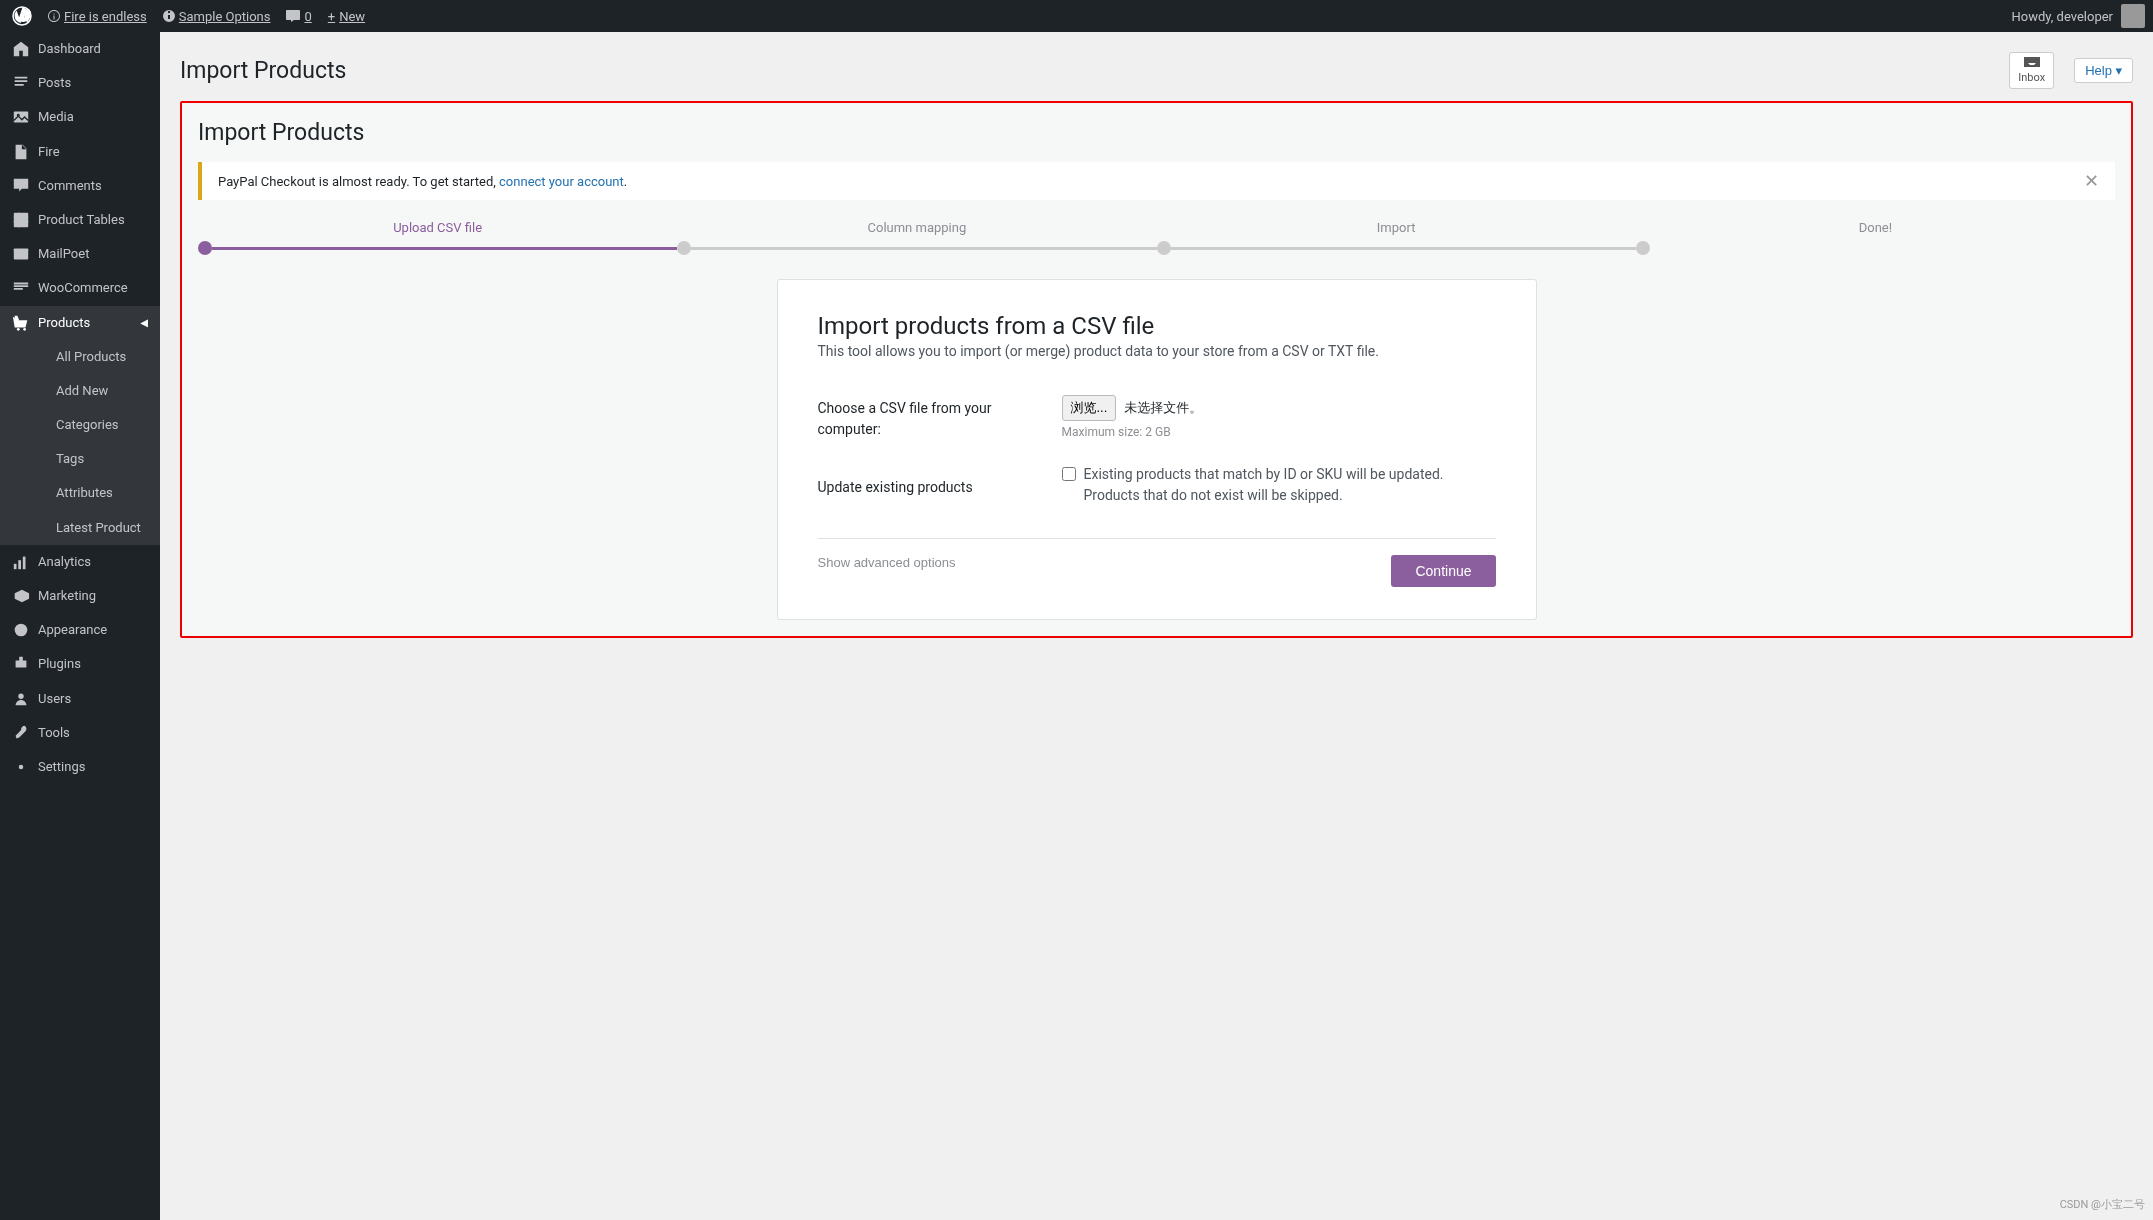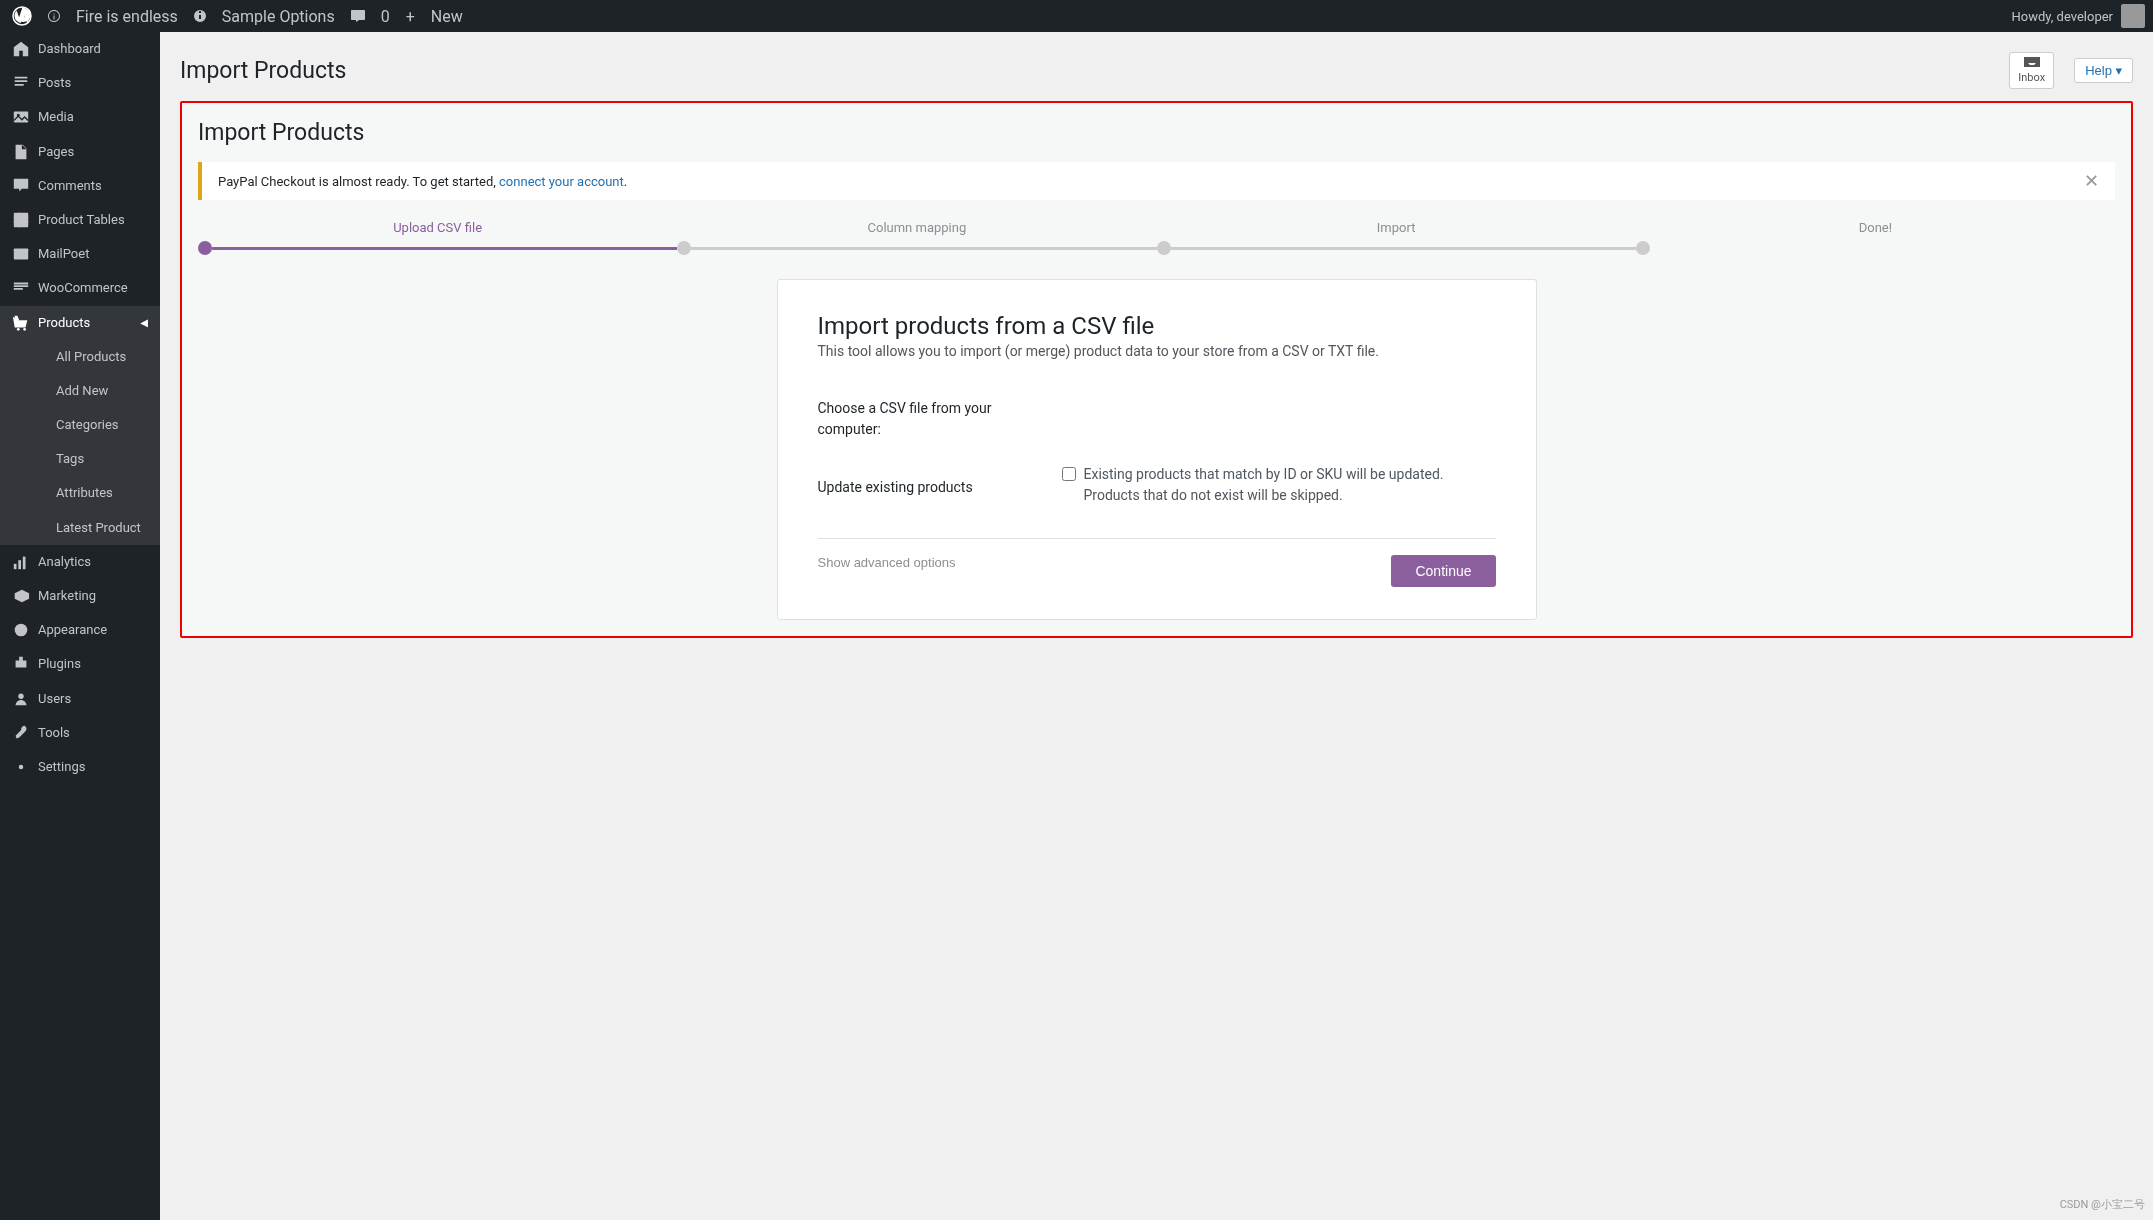--- a/index.html
+++ b/index.html
@@ -6,21 +6,21 @@
     body { font-family: -apple-system, BlinkMacSystemFont, "Segoe UI", Roboto, sans-serif; font-size: 13px; background: #f0f0f1; color: #1d2327; }
 
     
     .topbar {
       display: flex; align-items: center;
       background: #1d2327; color: #fff;
       height: 32px; padding: 0 8px;
       position: fixed; top: 0; left: 0; right: 0; z-index: 100;
     }
     .topbar-logo { width: 28px; display: flex; align-items: center; justify-content: center; margin-right: 4px; }
-    .topbar-item { display: flex; align-items: center; gap: 16px; padding: 0 8px; height: 32px; font-size: 16px; color: #c3c4c7; cursor: pointer; }
+    .topbar-item { display: flex; align-items: center; gap: 4px; padding: 0 8px; height: 32px; font-size: 13px; color: #c3c4c7; cursor: pointer; text-decoration: underline; }
     .topbar-item svg { fill: currentColor; }
     .topbar-sep { flex: 1; }
     .topbar-howdy { color: #c3c4c7; font-size: 13px; padding-right: 8px; }
     .topbar-avatar { width: 24px; height: 24px; background: #999; border-radius: 2px; }
 
     
     .sidebar {
       position: fixed; top: 32px; left: 0; bottom: 0;
       width: 160px; background: #1d2327; overflow-y: auto;
       z-index: 90;
@@ -213,21 +213,21 @@
     </span>
     <span>Media</span>
   </div>
 
   <div class="sidebar-item">
     <span class="sidebar-icon">
       <svg viewBox="0 0 20 20">
           <path d="M4 2h8l4 4v12H4V2zm7 0v5h5"></path>
         </svg>
     </span>
-    <span>Pages</span>
+    <span>Fire</span>
   </div>
 
   <div class="sidebar-item">
     <span class="sidebar-icon">
       <svg viewBox="0 0 20 20">
           <path d="M2 2h16v11H11l-3 3v-3H2z"></path>
         </svg>
     </span>
     <span>Comments</span>
   </div>
@@ -428,20 +428,27 @@
         </div>
       </div>
     </div>
 
     <div class="import-card">
       <h2 class="import-card-title">Import products from a CSV file</h2>
       <p class="import-card-desc">This tool allows you to import (or merge) product data to your store from a CSV or TXT file.</p>
 
       <div class="form-row">
         <label class="form-label">Choose a CSV file from your computer:</label>
+        <div class="form-control">
+          <div class="file-input-wrapper">
+            <button class="file-browse-btn">浏览...</button>
+            <span class="file-name">未选择文件。</span>
+          </div>
+          <div class="max-size">Maximum size: 2 GB</div>
+        </div>
       </div>
 
       <div class="form-row">
         <label class="form-label">Update existing products</label>
         <div class="form-control">
           <div class="checkbox-row">
             <input type="checkbox" class="checkbox-input" style="">
             <span class="checkbox-label">Existing products that match by ID or SKU will be updated. Products that do not exist will be skipped.</span>
           </div>
         </div>

